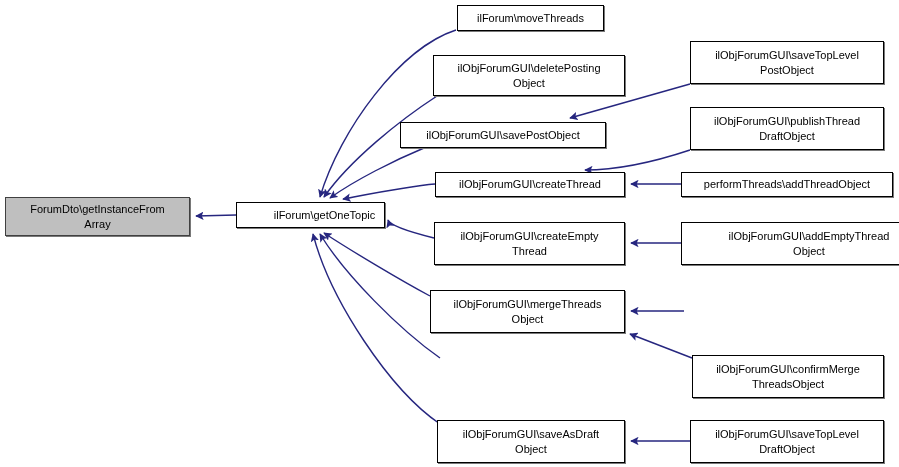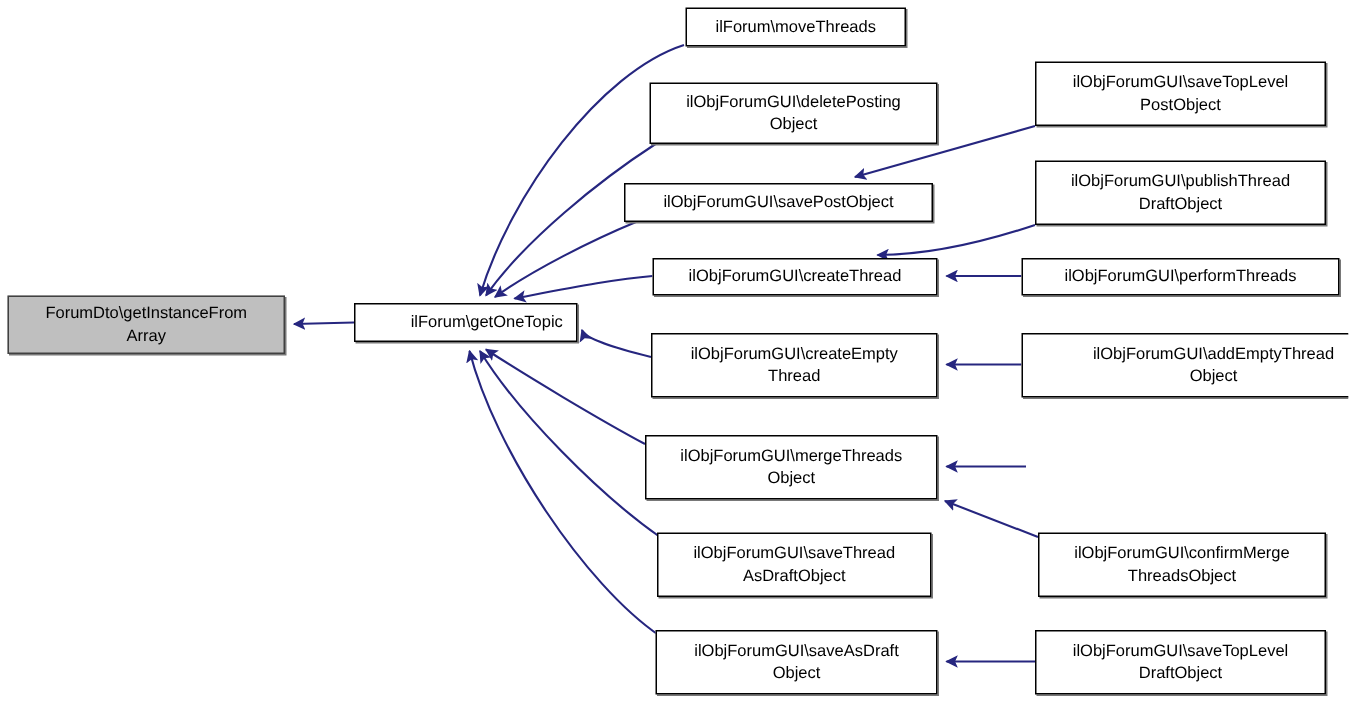--- a/index.html
+++ b/index.html
@@ -79,34 +79,32 @@
       <path d="M684,311 L631,311" fill="none" stroke="#26267f" stroke-width="1.4" marker-end="url(#arrowhead)"></path>
       <path d="M692,358 L630,334" fill="none" stroke="#26267f" stroke-width="1.4" marker-end="url(#arrowhead)"></path>
       <path d="M690,441 L631,441" fill="none" stroke="#26267f" stroke-width="1.4" marker-end="url(#arrowhead)"></path>
     </svg>
 <div class="node shadow highlight" style="left: 5px; top: 197px; width: 185px; height: 39px;"><span class="node-label">ForumDto\getInstanceFrom
 Array</span></div>
     <div class="node shadow" style="left: 236px; top: 202px; width: 149px; height: 26px; padding-left: 28px;"><span class="node-label">ilForum\getOneTopic</span></div>
     <div class="node shadow" style="left: 457px; top: 5px; width: 147px; height: 26px;"><span class="node-label">ilForum\moveThreads</span></div>
     <div class="node shadow" style="left: 433px; top: 55px; width: 192px; height: 41px;"><span class="node-label">ilObjForumGUI\deletePosting
 Object</span></div>
-    <div class="node shadow" style="left: 416px; top: 122px; width: 206px; height: 26px;"><span class="node-label">ilObjForumGUI\savePostObject</span></div>
+    <div class="node shadow" style="left: 400px; top: 122px; width: 206px; height: 26px;"><span class="node-label">ilObjForumGUI\savePostObject</span></div>
     <div class="node shadow" style="left: 435px; top: 172px; width: 190px; height: 25px;"><span class="node-label">ilObjForumGUI\createThread</span></div>
     <div class="node shadow" style="left: 434px; top: 222px; width: 191px; height: 43px;"><span class="node-label">ilObjForumGUI\createEmpty
 Thread</span></div>
     <div class="node shadow" style="left: 430px; top: 290px; width: 195px; height: 43px;"><span class="node-label">ilObjForumGUI\mergeThreads
 Object</span></div>
-    <div class="node shadow" style="left: 438px; top: 355px; width: 183px; height: 43px;"><span class="node-label">ilObjForumGUI\saveThread
-AsDraftObject</span></div>
     <div class="node shadow" style="left: 437px; top: 420px; width: 188px; height: 43px;"><span class="node-label">ilObjForumGUI\saveAsDraft
 Object</span></div>
     <div class="node shadow" style="left: 690px; top: 41px; width: 194px; height: 43px;"><span class="node-label">ilObjForumGUI\saveTopLevel
 PostObject</span></div>
     <div class="node shadow" style="left: 690px; top: 107px; width: 194px; height: 43px;"><span class="node-label">ilObjForumGUI\publishThread
 DraftObject</span></div>
-    <div class="node shadow" style="left: 681px; top: 172px; width: 212px; height: 25px;"><span class="node-label">ilObjForumGUI\performThreads</span></div>
+    <div class="node shadow" style="left: 681px; top: 172px; width: 212px; height: 25px;"><span class="node-label">performThreads\addThreadObject</span></div>
     <div class="node shadow" style="left: 681px; top: 222px; width: 256px; height: 43px;"><span class="node-label">ilObjForumGUI\addEmptyThread
 Object</span></div>
     <div class="node shadow" style="left: 692px; top: 355px; width: 192px; height: 43px;"><span class="node-label">ilObjForumGUI\confirmMerge
 ThreadsObject</span></div>
     <div class="node shadow" style="left: 690px; top: 420px; width: 194px; height: 43px;"><span class="node-label">ilObjForumGUI\saveTopLevel
 DraftObject</span></div>
   </div>
 
 </body></html>

